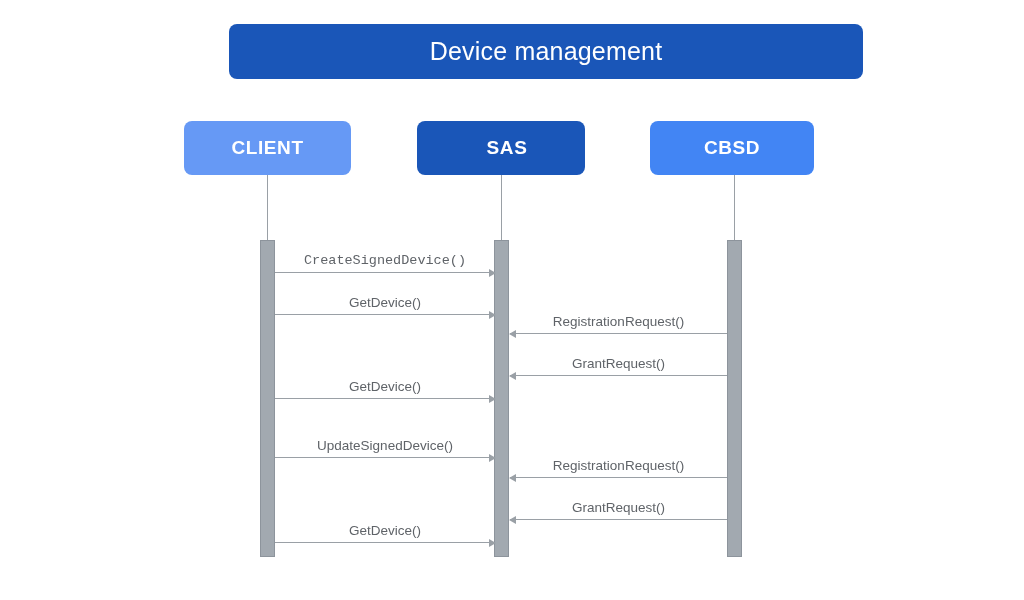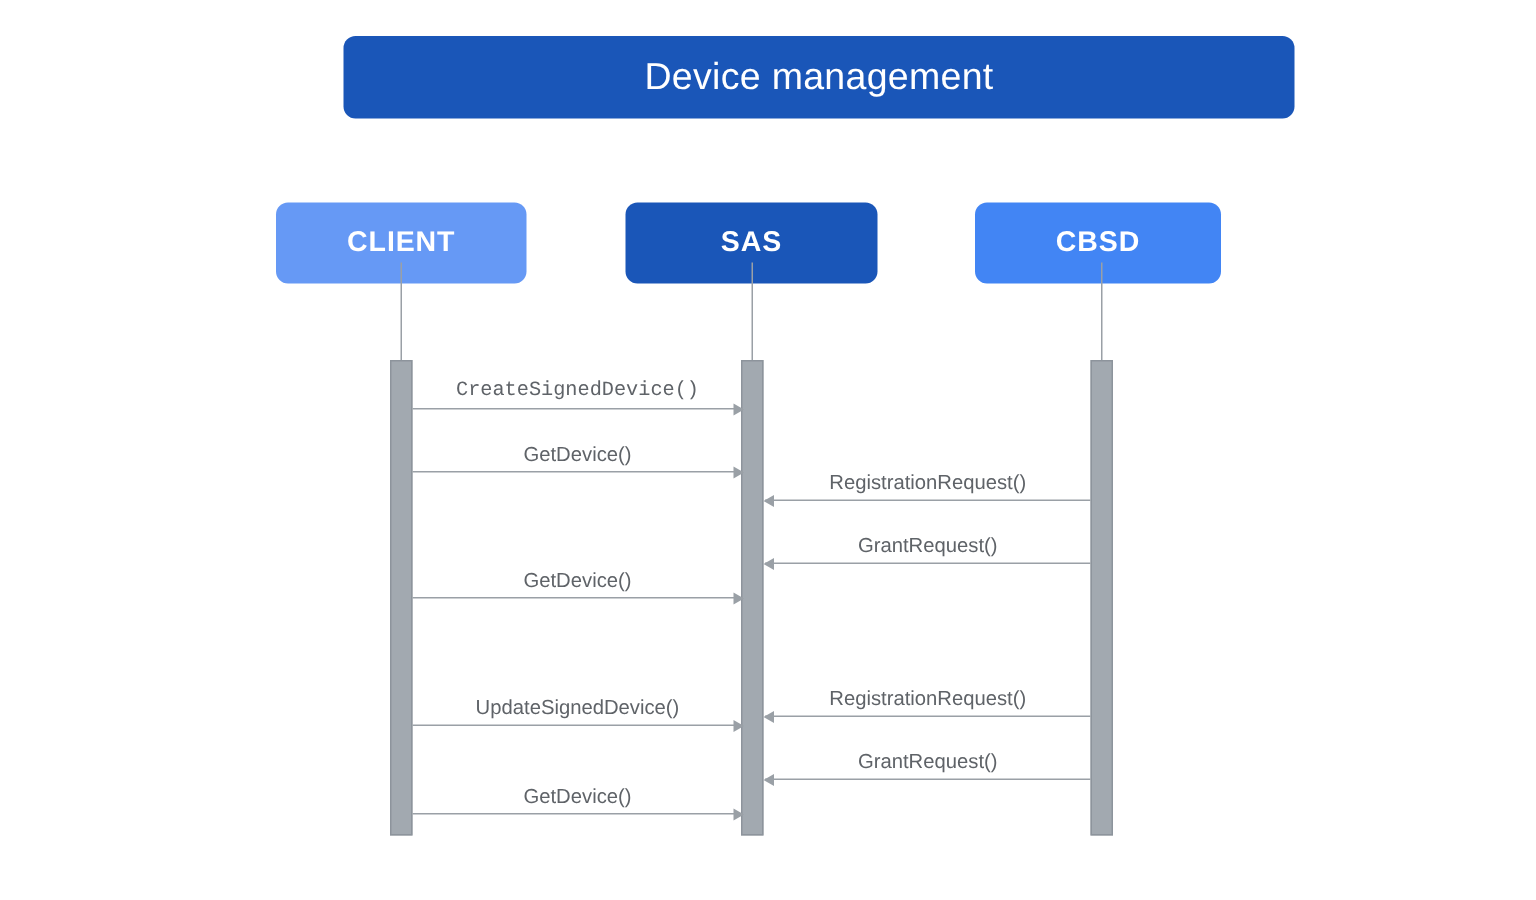--- a/index.html
+++ b/index.html
@@ -34,21 +34,21 @@
     color: #ffffff;
     font-size: 25px;
     font-weight: 400;
     letter-spacing: 0.2px;
     margin-left: 45px;
   }
 
   
   .participant {
     position: absolute;
-    top: 135px;
+    top: 121px;
     height: 54px;
     border-radius: 8px;
     display: flex;
     align-items: center;
     justify-content: center;
     color: #ffffff;
     font-size: 19px;
     font-weight: bold;
     letter-spacing: 0.6px;
   }
@@ -108,21 +108,21 @@
 <div id="diagram">
 
   <div class="title-banner" style="background: rgb(26, 86, 184);">
     <span>Device management</span>
   </div>
 
   <div id="participants-layer">
       <div class="participant" style="left: 184px; width: 167px; background: rgb(102, 153, 245);">
         <span>CLIENT</span>
       </div>
-      <div class="participant" style="left: 417px; width: 168px; background: rgb(26, 86, 184);">
+      <div class="participant" style="left: 417px; width: 156px; background: rgb(26, 86, 184); padding-left: 12px;">
         <span>SAS</span>
       </div>
       <div class="participant" style="left: 650px; width: 164px; background: rgb(66, 133, 244);">
         <span>CBSD</span>
       </div>
     </div>
   <div id="lifelines-layer">
       <div class="lifeline" style="left: 267px; top: 175px; height: 65px;"></div>
       <div class="lifeline" style="left: 501px; top: 175px; height: 65px;"></div>
       <div class="lifeline" style="left: 734px; top: 175px; height: 65px;"></div>
@@ -146,21 +146,21 @@
         <span class="msg-label">RegistrationRequest()</span>
       </div>
       <div class="message to-left" style="left: 510px; top: 375px; width: 217px;">
         <span class="arrow-head"></span>
         <span class="msg-label">GrantRequest()</span>
       </div>
       <div class="message to-right" style="left: 275px; top: 398px; width: 220px;">
         <span class="arrow-head"></span>
         <span class="msg-label">GetDevice()</span>
       </div>
-      <div class="message to-right" style="left: 275px; top: 483px; width: 220px;">
+      <div class="message to-right" style="left: 275px; top: 457px; width: 220px;">
         <span class="arrow-head"></span>
         <span class="msg-label">UpdateSignedDevice()</span>
       </div>
       <div class="message to-left" style="left: 510px; top: 477px; width: 217px;">
         <span class="arrow-head"></span>
         <span class="msg-label">RegistrationRequest()</span>
       </div>
       <div class="message to-left" style="left: 510px; top: 519px; width: 217px;">
         <span class="arrow-head"></span>
         <span class="msg-label">GrantRequest()</span>

